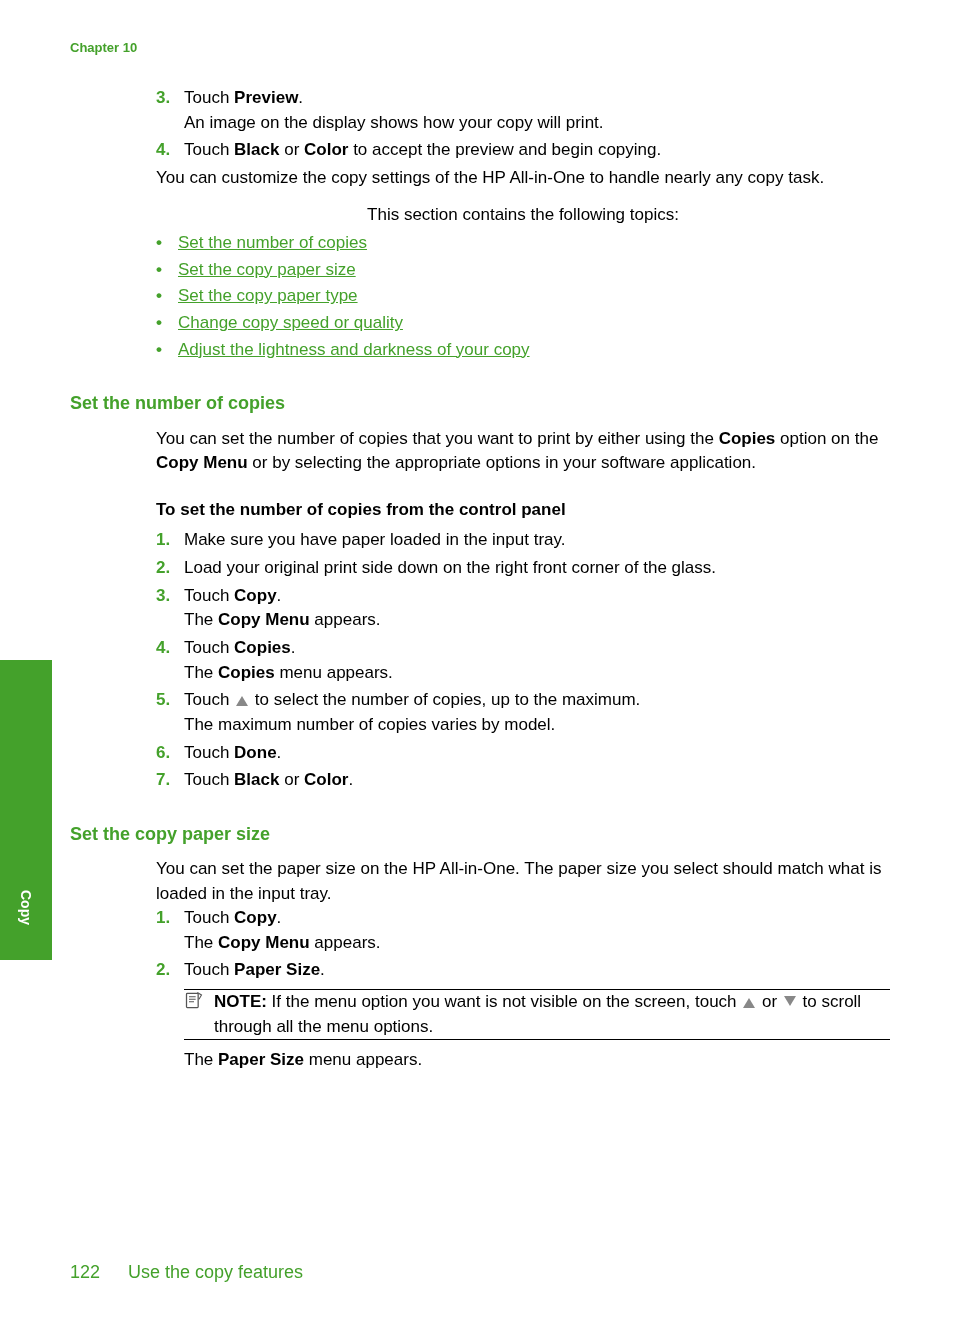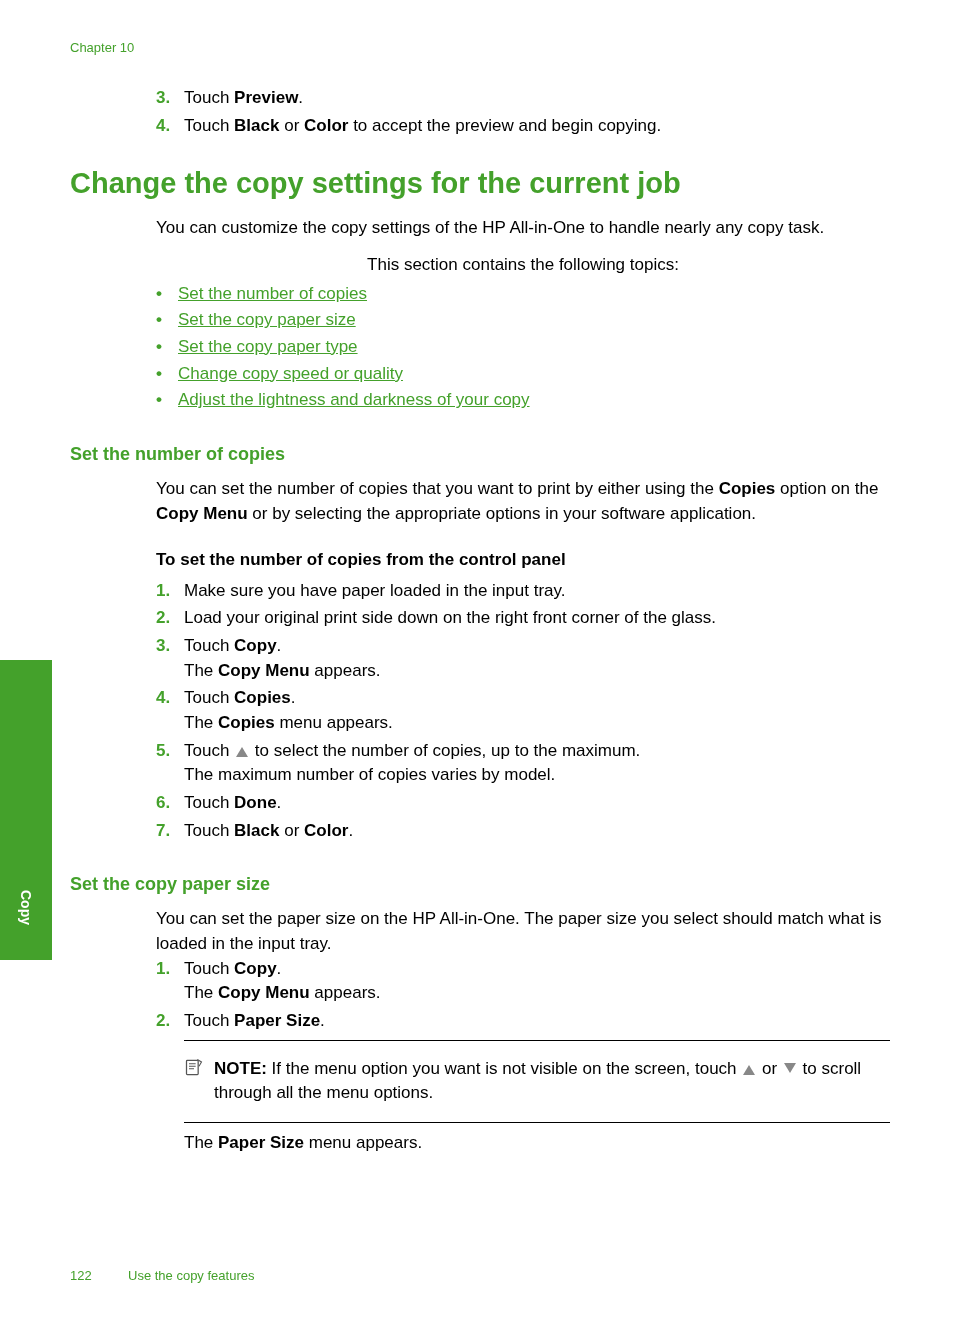--- a/index.html
+++ b/index.html
@@ -1,41 +1,41 @@
 <!DOCTYPE html>
 <html><head>
 <meta charset="utf-8">
 <style>
   * { box-sizing: border-box; margin: 0; padding: 0; }
   html, body { width: 954px; height: 1321px; background: #fff; font-family: Arial, Helvetica, sans-serif; color: #000; }
   .page { position: relative; width: 954px; height: 1321px; }
-  .chapter { position: absolute; top: 40px; left: 70px; font-size: 13px; color: #44a12b; }
+  .chapter { position: absolute; top: 40px; left: 70px; font-size: 13px; color: #44a12b; font-weight: bold; }
   .content { position: absolute; top: 86px; left: 70px; width: 820px; font-size: 17px; line-height: 1.45; }
   .indent { margin-left: 86px; }
   .ol-row { display: flex; margin-bottom: 3px; }
   .ol-num { width: 28px; flex: 0 0 28px; color: #44a12b; font-weight: bold; }
   .ol-body { flex: 1; }
   h1.sec { color: #44a12b; font-size: 29px; font-weight: bold; margin-top: 24px; margin-bottom: 12px; }
   h2.sub { color: #44a12b; font-size: 18px; font-weight: bold; margin-top: 28px; margin-bottom: 10px; }
   .subtitle { font-weight: bold; margin-top: 22px; margin-bottom: 6px; }
   .bullets { margin-top: 4px; }
   .bl-row { display: flex; margin-bottom: 2px; }
   .bl-dot { width: 22px; flex: 0 0 22px; color: #44a12b; font-weight: bold; }
   .bl-body { flex: 1; }
   a.toc { color: #44a12b; text-decoration: underline; }
   .b { font-weight: bold; }
   .tri-up { display: inline-block; width: 0; height: 0; border-left: 6px solid transparent; border-right: 6px solid transparent; border-bottom: 10px solid #888; vertical-align: -1px; margin: 0 2px;}
   .tri-down { display: inline-block; width: 0; height: 0; border-left: 6px solid transparent; border-right: 6px solid transparent; border-top: 10px solid #888; vertical-align: 1px; margin: 0 2px;}
-  .notebox { border-top: 1px solid #000; border-bottom: 1px solid #000; padding: 16px 0; margin: 8px 0; display: flex; }
+  .notebox { border-top: 1px solid #000; border-bottom: 1px solid #000; padding: 0 0; margin: 8px 0; display: flex; }
   .note-icon { flex: 0 0 30px; }
   .note-body { flex: 1; }
   .note-svg { width: 20px; height: 20px; }
   .side-tab { position: absolute; left: 0; top: 660px; width: 52px; height: 300px; background: #44a12b; }
   .side-label { position: absolute; color: #fff; font-size: 14px; font-weight: bold; transform: rotate(90deg); transform-origin: left top; left: 34px; top: 230px; white-space: nowrap; }
-  .footer { position: absolute; left: 70px; bottom: 38px; font-size: 13px; color: #44a12b; }
+  .footer { position: absolute; left: 70px; bottom: 38px; font-size: 18px; color: #44a12b; }
   .footer .pn { display: inline-block; width: 58px; }
   .mt6 { margin-top: 6px; }
   .mt12 { margin-top: 12px; text-align: center; }
 </style>
 </head>
 <body>
 
 <div class="page">
   <div class="chapter">Chapter 10</div>
 
@@ -43,31 +43,31 @@
     <div class="side-label">Copy</div>
   </div>
 
   <div class="content">
 
     <div class="indent">
       <div class="ol-row">
         <div class="ol-num">3.</div>
         <div class="ol-body">
           <span>Touch </span><span class="b">Preview</span><span>.</span>
+          <div>An image on the display shows how your copy will print.</div>
         </div>
       </div>
       <div class="ol-row">
         <div class="ol-num">4.</div>
         <div class="ol-body">
           <span>Touch </span><span class="b">Black</span><span> or </span><span class="b">Color</span><span> to accept the preview and begin copying.</span>
         </div>
       </div>
     </div>
 
-    <h1 class="sec">Change the copy settings for the current job</h1>
 
     <div class="indent">
       <p>You can customize the copy settings of the HP All-in-One to handle nearly any copy task.</p>
       <p class="mt12">This section contains the following topics:</p>
       <div class="bullets">
         <div class="bl-row">
             <div class="bl-dot">•</div>
             <div class="bl-body"><a class="toc" href="#">Set the number of copies</a></div>
           </div>
         <div class="bl-row">

